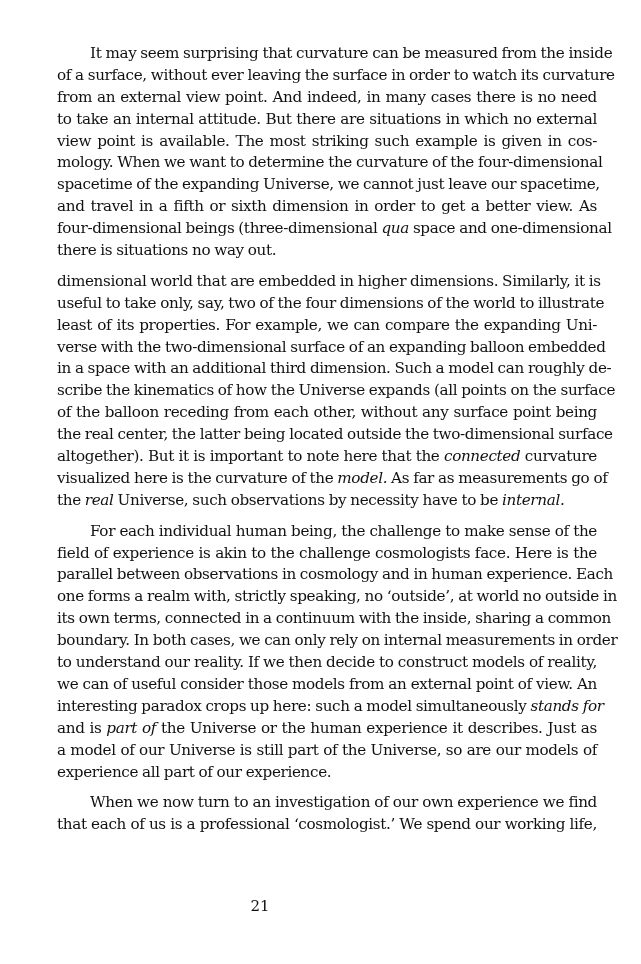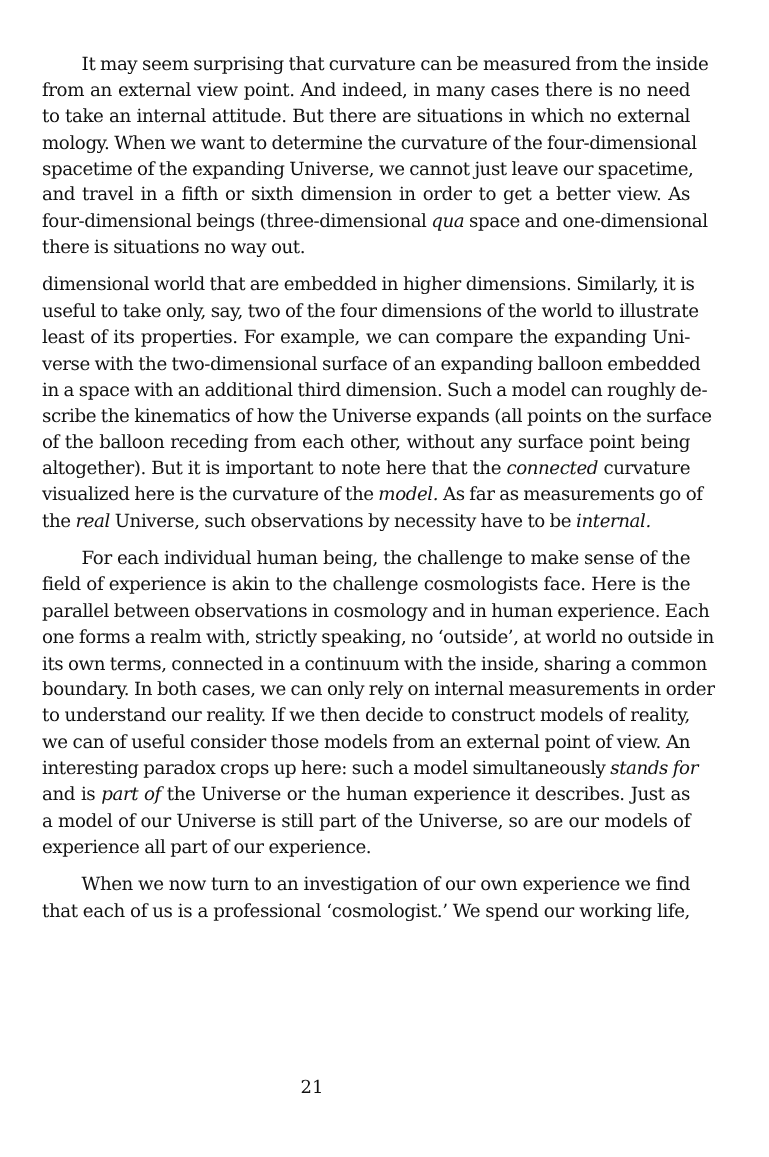--- a/index.html
+++ b/index.html
@@ -1,49 +1,52 @@
 <!DOCTYPE html>
 <html><head>
 <meta charset="utf-8">
 <style>
   html, body { margin: 0; padding: 0; background: #ffffff; }
   body { width: 641px; height: 964px; position: relative; overflow: hidden; }
-  .page { position: absolute; left: 35px; top: 43px; width: 540px;
+  .page { position: absolute; left: 57px; top: 43px; width: 540px;
     font-family: "DejaVu Serif", "Liberation Serif", serif; font-size: 15.2px; color: #111; }
   .para { margin: 0 0 9px 0; }
   .line { display: block; height: 21.9px; line-height: 21.9px; text-align: justify;
     text-align-last: justify; white-space: nowrap; overflow: visible; letter-spacing: -0.35px; word-spacing: -0.5px; }
   .line.last { text-align-last: left; }
   .line.indent { text-indent: 33px; }
   .line span.it { font-style: italic; }
   .pagenum { position: absolute; top: 897px; left: 0; width: 520px; text-align: center;
     font-family: "DejaVu Serif", "Liberation Serif", serif; font-size: 15px; color: #111; }
 </style>
 </head>
 <body>
 
 <div class="page" id="page">
     <div class="para">
       <span class="line indent">It may seem surprising that curvature can be measured from the inside</span>
+      <span class="line">of a surface, without ever leaving the surface in order to watch its curvature</span>
       <span class="line">from an external view point.  And indeed, in many cases there is no need</span>
       <span class="line">to take an internal attitude. But there are situations in which no external</span>
+      <span class="line">view point is available.  The most striking such example is given in cos-</span>
       <span class="line">mology.  When we want to determine the curvature of the four-dimensional</span>
       <span class="line">spacetime of the expanding Universe, we cannot just leave our spacetime,</span>
       <span class="line">and travel in a fifth or sixth dimension in order to get a better view.  As</span>
       <span class="line">four-dimensional beings (three-dimensional <span class="it">qua</span> space and one-dimensional</span>
       <span class="line last">there is situations no way out.</span>
     </div>
     <div class="para">
       <span class="line">dimensional world that are embedded in higher dimensions. Similarly, it is</span>
       <span class="line">useful to take only, say, two of the four dimensions of the world to illustrate</span>
       <span class="line">least of its properties.  For example, we can compare the expanding Uni-</span>
       <span class="line">verse with the two-dimensional surface of an expanding balloon embedded</span>
       <span class="line">in a space with an additional third dimension. Such a model can roughly de-</span>
       <span class="line">scribe the kinematics of how the Universe expands (all points on the surface</span>
       <span class="line">of the balloon receding from each other, without any surface point being</span>
+      <span class="line">the real center, the latter being located outside the two-dimensional surface</span>
       <span class="line">altogether).  But it is important to note here that the <span class="it">connected</span> curvature</span>
       <span class="line">visualized here is the curvature of the <span class="it">model.</span> As far as measurements go of</span>
       <span class="line last">the <span class="it">real</span> Universe, such observations by necessity have to be <span class="it">internal.</span></span>
     </div>
     <div class="para">
       <span class="line indent">For each individual human being, the challenge to make sense of the</span>
       <span class="line">field of experience is akin to the challenge cosmologists face.  Here is the</span>
       <span class="line">parallel between observations in cosmology and in human experience.  Each</span>
       <span class="line">one forms a realm with, strictly speaking, no ‘outside’, at world no outside in</span>
       <span class="line">its own terms, connected in a continuum with the inside, sharing a common</span>

